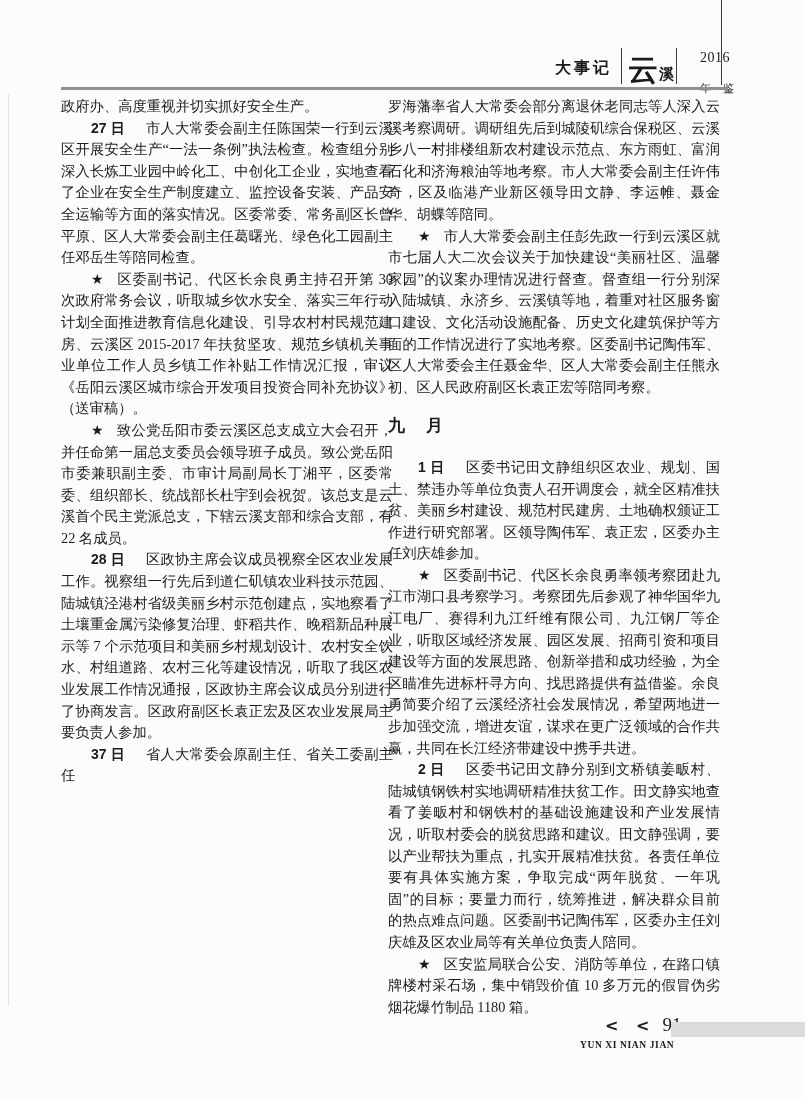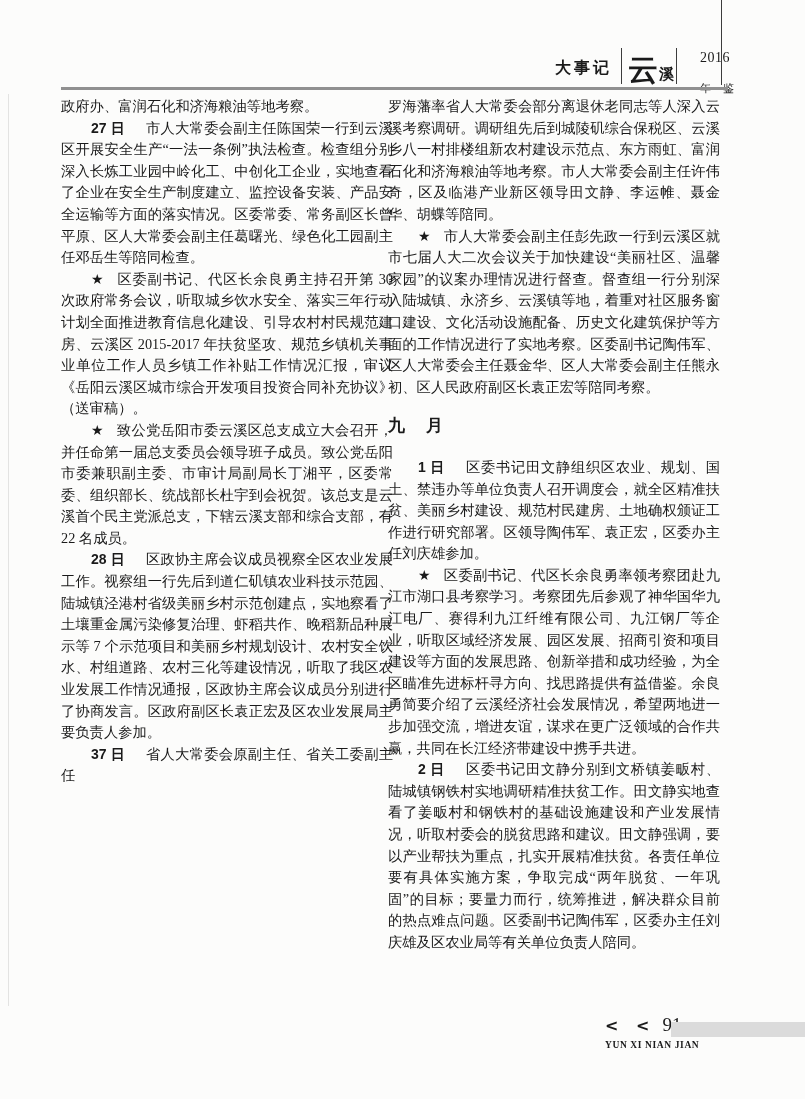--- a/index.html
+++ b/index.html
@@ -66,21 +66,21 @@
     position: absolute; left: 605px; top: 1014px;
     display: flex; align-items: baseline; gap: 7px;
   }
   .arrows {
     font-family: "DejaVu Sans", "Liberation Sans", sans-serif;
     font-weight: bold; font-size: 16px; letter-spacing: 6px;
   }
   .pagenum { font-size: 19px; }
   .footer-bar { position: absolute; left: 671px; top: 1022px; width: 134px; height: 15px; background: #dbdbdb; }
   .footer-pinyin {
-    position: absolute; left: 605px; top: 1040px;
+    position: absolute; left: 580px; top: 1040px;
     font-size: 9.5px; font-weight: bold; letter-spacing: 0.6px;
   }
 </style>
 </head>
 <body>
 
 <div>
 
   <div class="hdr-title">大事记</div>
   <div class="sep sep-1"></div>
@@ -91,34 +91,35 @@
   <div class="sep sep-2"></div>
   <div class="yearbox">
     <div class="year-num">2016</div>
     <div class="year-suffix">年 鉴</div>
   </div>
   <div class="sep sep-3"></div>
   <div class="hdr-rule"></div>
   <div class="edge-line"></div>
 
   <div class="col col-left" id="col-left">
-      <p class="cont">政府办、富润石化和济海粮油等地考察。</p>
+      <p class="cont">政府办、高度重视并切实抓好安全生产。</p>
       <p class=""><b class="plabel">27 日</b>市人大常委会副主任陈国荣一行到云溪区开展安全生产“一法一条例”执法检查。检查组分别深入长炼工业园中岭化工、中创化工企业，实地查看了企业在安全生产制度建立、监控设备安装、产品安全运输等方面的落实情况。区委常委、常务副区长曾平原、区人大常委会副主任葛曙光、绿色化工园副主任邓岳生等陪同检查。</p>
       <p class=""><b class="plabel star">★</b>区委副书记、代区长余良勇主持召开第 30 次政府常务会议，听取城乡饮水安全、落实三年行动计划全面推进教育信息化建设、引导农村村民规范建房、云溪区 2015-2017 年扶贫坚攻、规范乡镇机关事业单位工作人员乡镇工作补贴工作情况汇报，审议《岳阳云溪区城市综合开发项目投资合同补充协议》（送审稿）。</p>
       <p class=""><b class="plabel star">★</b>致公党岳阳市委云溪区总支成立大会召开，并任命第一届总支委员会领导班子成员。致公党岳阳市委兼职副主委、市审计局副局长丁湘平，区委常委、组织部长、统战部长杜宇到会祝贺。该总支是云溪首个民主党派总支，下辖云溪支部和综合支部，有 22 名成员。</p>
       <p class=""><b class="plabel">28 日</b>区政协主席会议成员视察全区农业发展工作。视察组一行先后到道仁矶镇农业科技示范园、陆城镇泾港村省级美丽乡村示范创建点，实地察看了土壤重金属污染修复治理、虾稻共作、晚稻新品种展示等 7 个示范项目和美丽乡村规划设计、农村安全饮水、村组道路、农村三化等建设情况，听取了我区农业发展工作情况通报，区政协主席会议成员分别进行了协商发言。区政府副区长袁正宏及区农业发展局主要负责人参加。</p>
       <p class=""><b class="plabel">37 日</b>省人大常委会原副主任、省关工委副主任</p>
     </div>
   <div class="col col-right" id="col-right">
       <p class="cont">罗海藩率省人大常委会部分离退休老同志等人深入云溪考察调研。调研组先后到城陵矶综合保税区、云溪乡八一村排楼组新农村建设示范点、东方雨虹、富润石化和济海粮油等地考察。市人大常委会副主任许伟奇，区及临港产业新区领导田文静、李运帷、聂金华、胡蝶等陪同。</p>
       <p class=""><b class="plabel star">★</b>市人大常委会副主任彭先政一行到云溪区就市七届人大二次会议关于加快建设“美丽社区、温馨家园”的议案办理情况进行督查。督查组一行分别深入陆城镇、永济乡、云溪镇等地，着重对社区服务窗口建设、文化活动设施配备、历史文化建筑保护等方面的工作情况进行了实地考察。区委副书记陶伟军、区人大常委会主任聂金华、区人大常委会副主任熊永初、区人民政府副区长袁正宏等陪同考察。</p>
       <p class="section">九　月</p>
       <p class=""><b class="plabel">1 日</b>区委书记田文静组织区农业、规划、国土、禁违办等单位负责人召开调度会，就全区精准扶贫、美丽乡村建设、规范村民建房、土地确权颁证工作进行研究部署。区领导陶伟军、袁正宏，区委办主任刘庆雄参加。</p>
       <p class=""><b class="plabel star">★</b>区委副书记、代区长余良勇率领考察团赴九江市湖口县考察学习。考察团先后参观了神华国华九江电厂、赛得利九江纤维有限公司、九江钢厂等企业，听取区域经济发展、园区发展、招商引资和项目建设等方面的发展思路、创新举措和成功经验，为全区瞄准先进标杆寻方向、找思路提供有益借鉴。余良勇简要介绍了云溪经济社会发展情况，希望两地进一步加强交流，增进友谊，谋求在更广泛领域的合作共赢，共同在长江经济带建设中携手共进。</p>
       <p class=""><b class="plabel">2 日</b>区委书记田文静分别到文桥镇姜畈村、陆城镇钢铁村实地调研精准扶贫工作。田文静实地查看了姜畈村和钢铁村的基础设施建设和产业发展情况，听取村委会的脱贫思路和建议。田文静强调，要以产业帮扶为重点，扎实开展精准扶贫。各责任单位要有具体实施方案，争取完成“两年脱贫、一年巩固”的目标；要量力而行，统筹推进，解决群众目前的热点难点问题。区委副书记陶伟军，区委办主任刘庆雄及区农业局等有关单位负责人陪同。</p>
+      <p class=""><b class="plabel star">★</b>区安监局联合公安、消防等单位，在路口镇牌楼村采石场，集中销毁价值 10 多万元的假冒伪劣烟花爆竹制品 1180 箱。</p>
     </div>
 
   <div class="footer-pager">
     <span class="arrows">&lt; &lt;</span>
     <span class="pagenum">91</span>
   </div>
   <div class="footer-bar"></div>
   <div class="footer-pinyin">YUN XI NIAN JIAN</div>
 
 </div>

